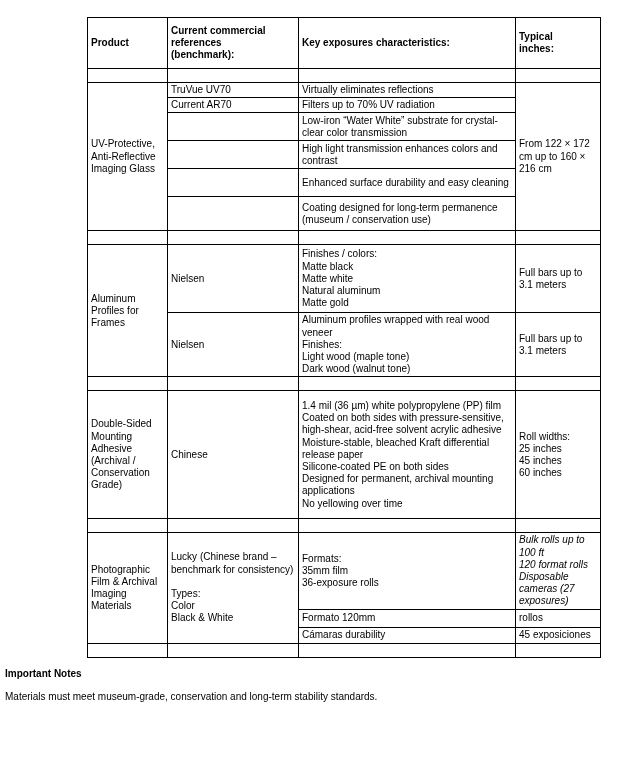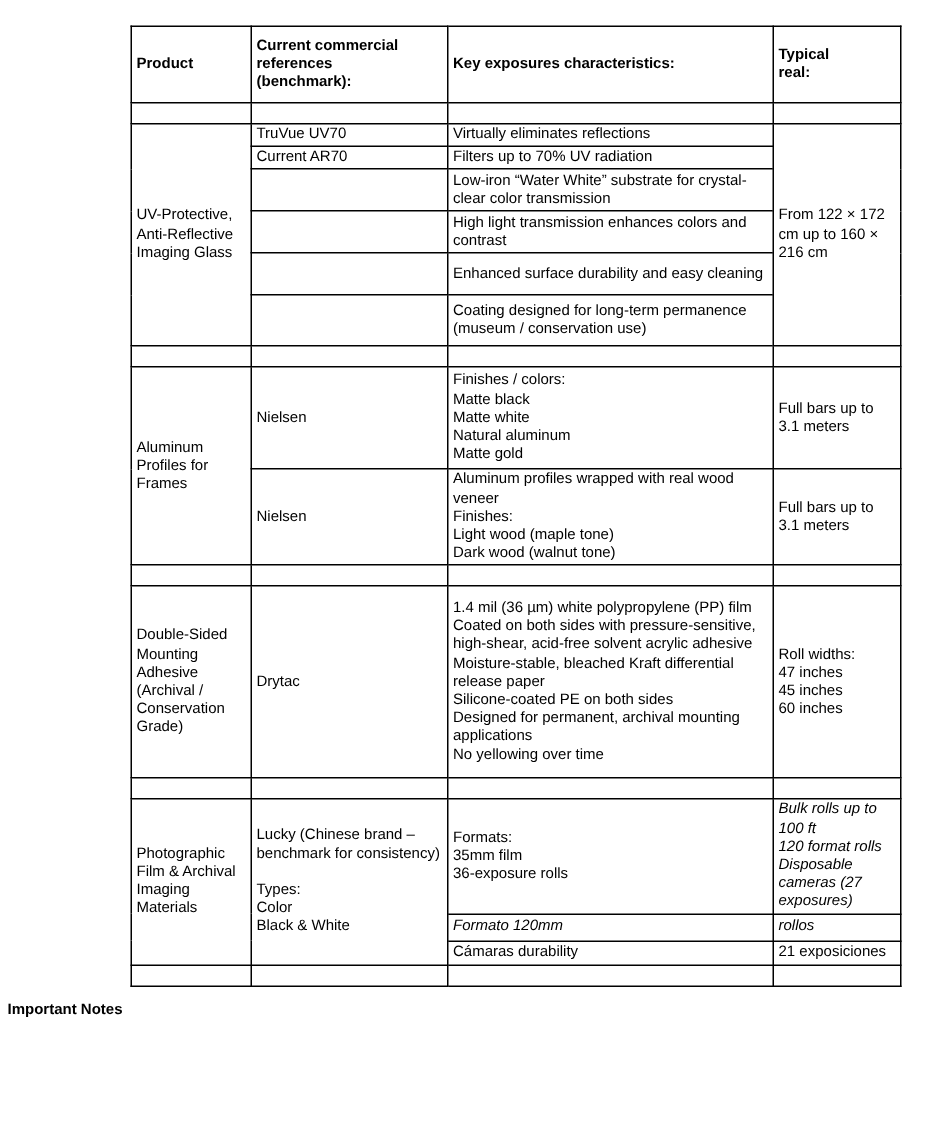--- a/index.html
+++ b/index.html
@@ -44,21 +44,21 @@
   
   tr.h-header { height: 51px; }
   tr.h-sep    { height: 14px; }
   tr.h-s1a    { height: 14px; }
   tr.h-s1b    { height: 28px; }
   tr.h-s1c    { height: 34px; margin-top: 32px; }
   tr.h-s2a    { height: 68px; }
   tr.h-s2b    { height: 64px; }
   tr.h-s3     { height: 128px; }
   tr.h-s4a    { height: 74px; }
-  tr.h-s4b    { height: 18px; font-style: italic; }
+  tr.h-s4b    { height: 18px; }
   tr.h-s4c    { height: 16px; }
   .notes {
     position: absolute;
     left: 5px;
     top: 668px;
     width: 600px;
     font-size: 10px;
     line-height: 1.2;
   }
   .notes-title { font-weight: bold; margin: 0 0 11px 0; }
@@ -78,21 +78,21 @@
     </colgroup>
 
     <tbody>
         <tr class="h-header">
       <th>Product</th>
       <th>Current commercial
 references
 (benchmark):</th>
       <th>Key exposures characteristics:</th>
       <th>Typical
-real:</th>
+inches:</th>
     </tr>
 
     <tr class="h-sep">
       <td></td>
       <td></td>
       <td></td>
       <td></td>
     </tr>
 
     <tr class="h-s1a">
@@ -159,29 +159,29 @@
       <td></td>
     </tr>
 
     <tr class="h-s3">
       <td>Double-Sided
 Mounting
 Adhesive
 (Archival /
 Conservation
 Grade)</td>
-      <td>Drytac</td>
+      <td>Chinese</td>
       <td>1.4 mil (36 µm) white polypropylene (PP) film
 Coated on both sides with pressure-sensitive, high-shear, acid-free solvent acrylic adhesive
 Moisture-stable, bleached Kraft differential release paper
 Silicone-coated PE on both sides
 Designed for permanent, archival mounting applications
 No yellowing over time</td>
       <td>Roll widths:
-47 inches
+25 inches
 45 inches
 60 inches</td>
     </tr>
 
     <tr class="h-sep">
       <td></td>
       <td></td>
       <td></td>
       <td></td>
     </tr>
@@ -203,30 +203,31 @@
       <td class="v-top">Bulk rolls up to 100 ft
 120 format rolls
 Disposable cameras (27 exposures)</td>
     </tr>
     <tr class="h-s4b">
       <td>Formato 120mm</td>
       <td>rollos</td>
     </tr>
     <tr class="h-s4c">
       <td>Cámaras durability</td>
-      <td>21 exposiciones</td>
+      <td>45 exposiciones</td>
     </tr>
 
     <tr class="h-sep">
       <td></td>
       <td></td>
       <td></td>
       <td></td>
     </tr>
 
   </tbody>
     </table>
 
   <div class="notes">
     <p class="notes-title">Important Notes</p>
+    <p class="notes-body">Materials must meet museum-grade, conservation and long-term stability standards.</p>
   </div>
 
 </div>
 
 </body></html>

